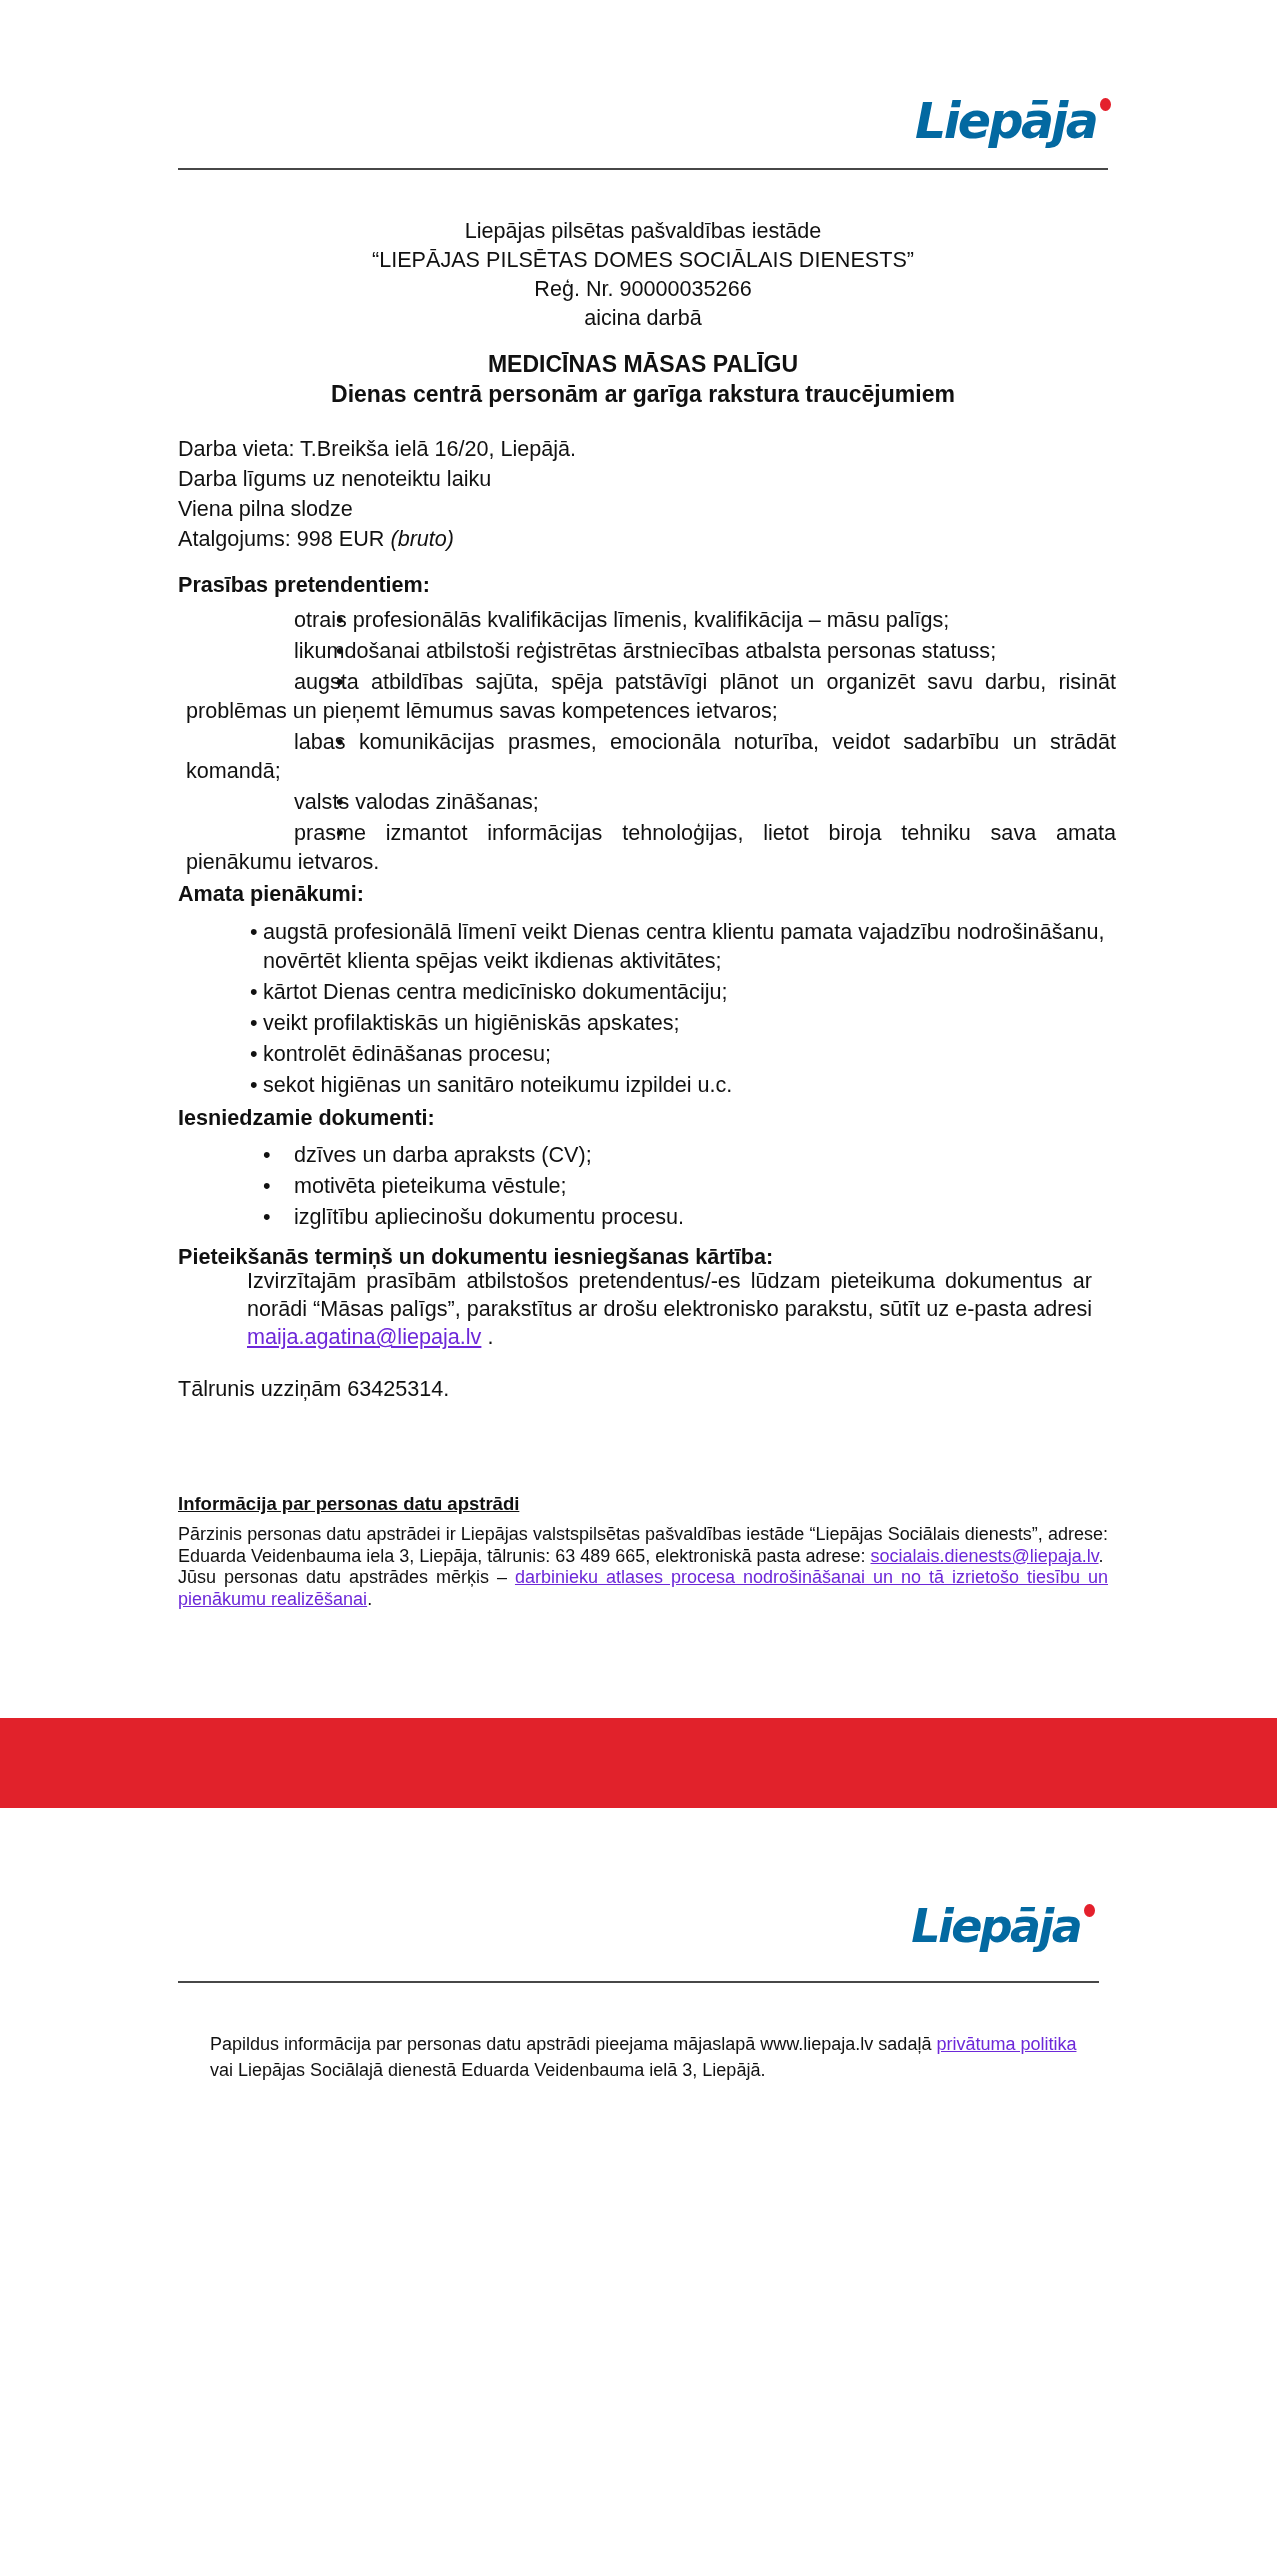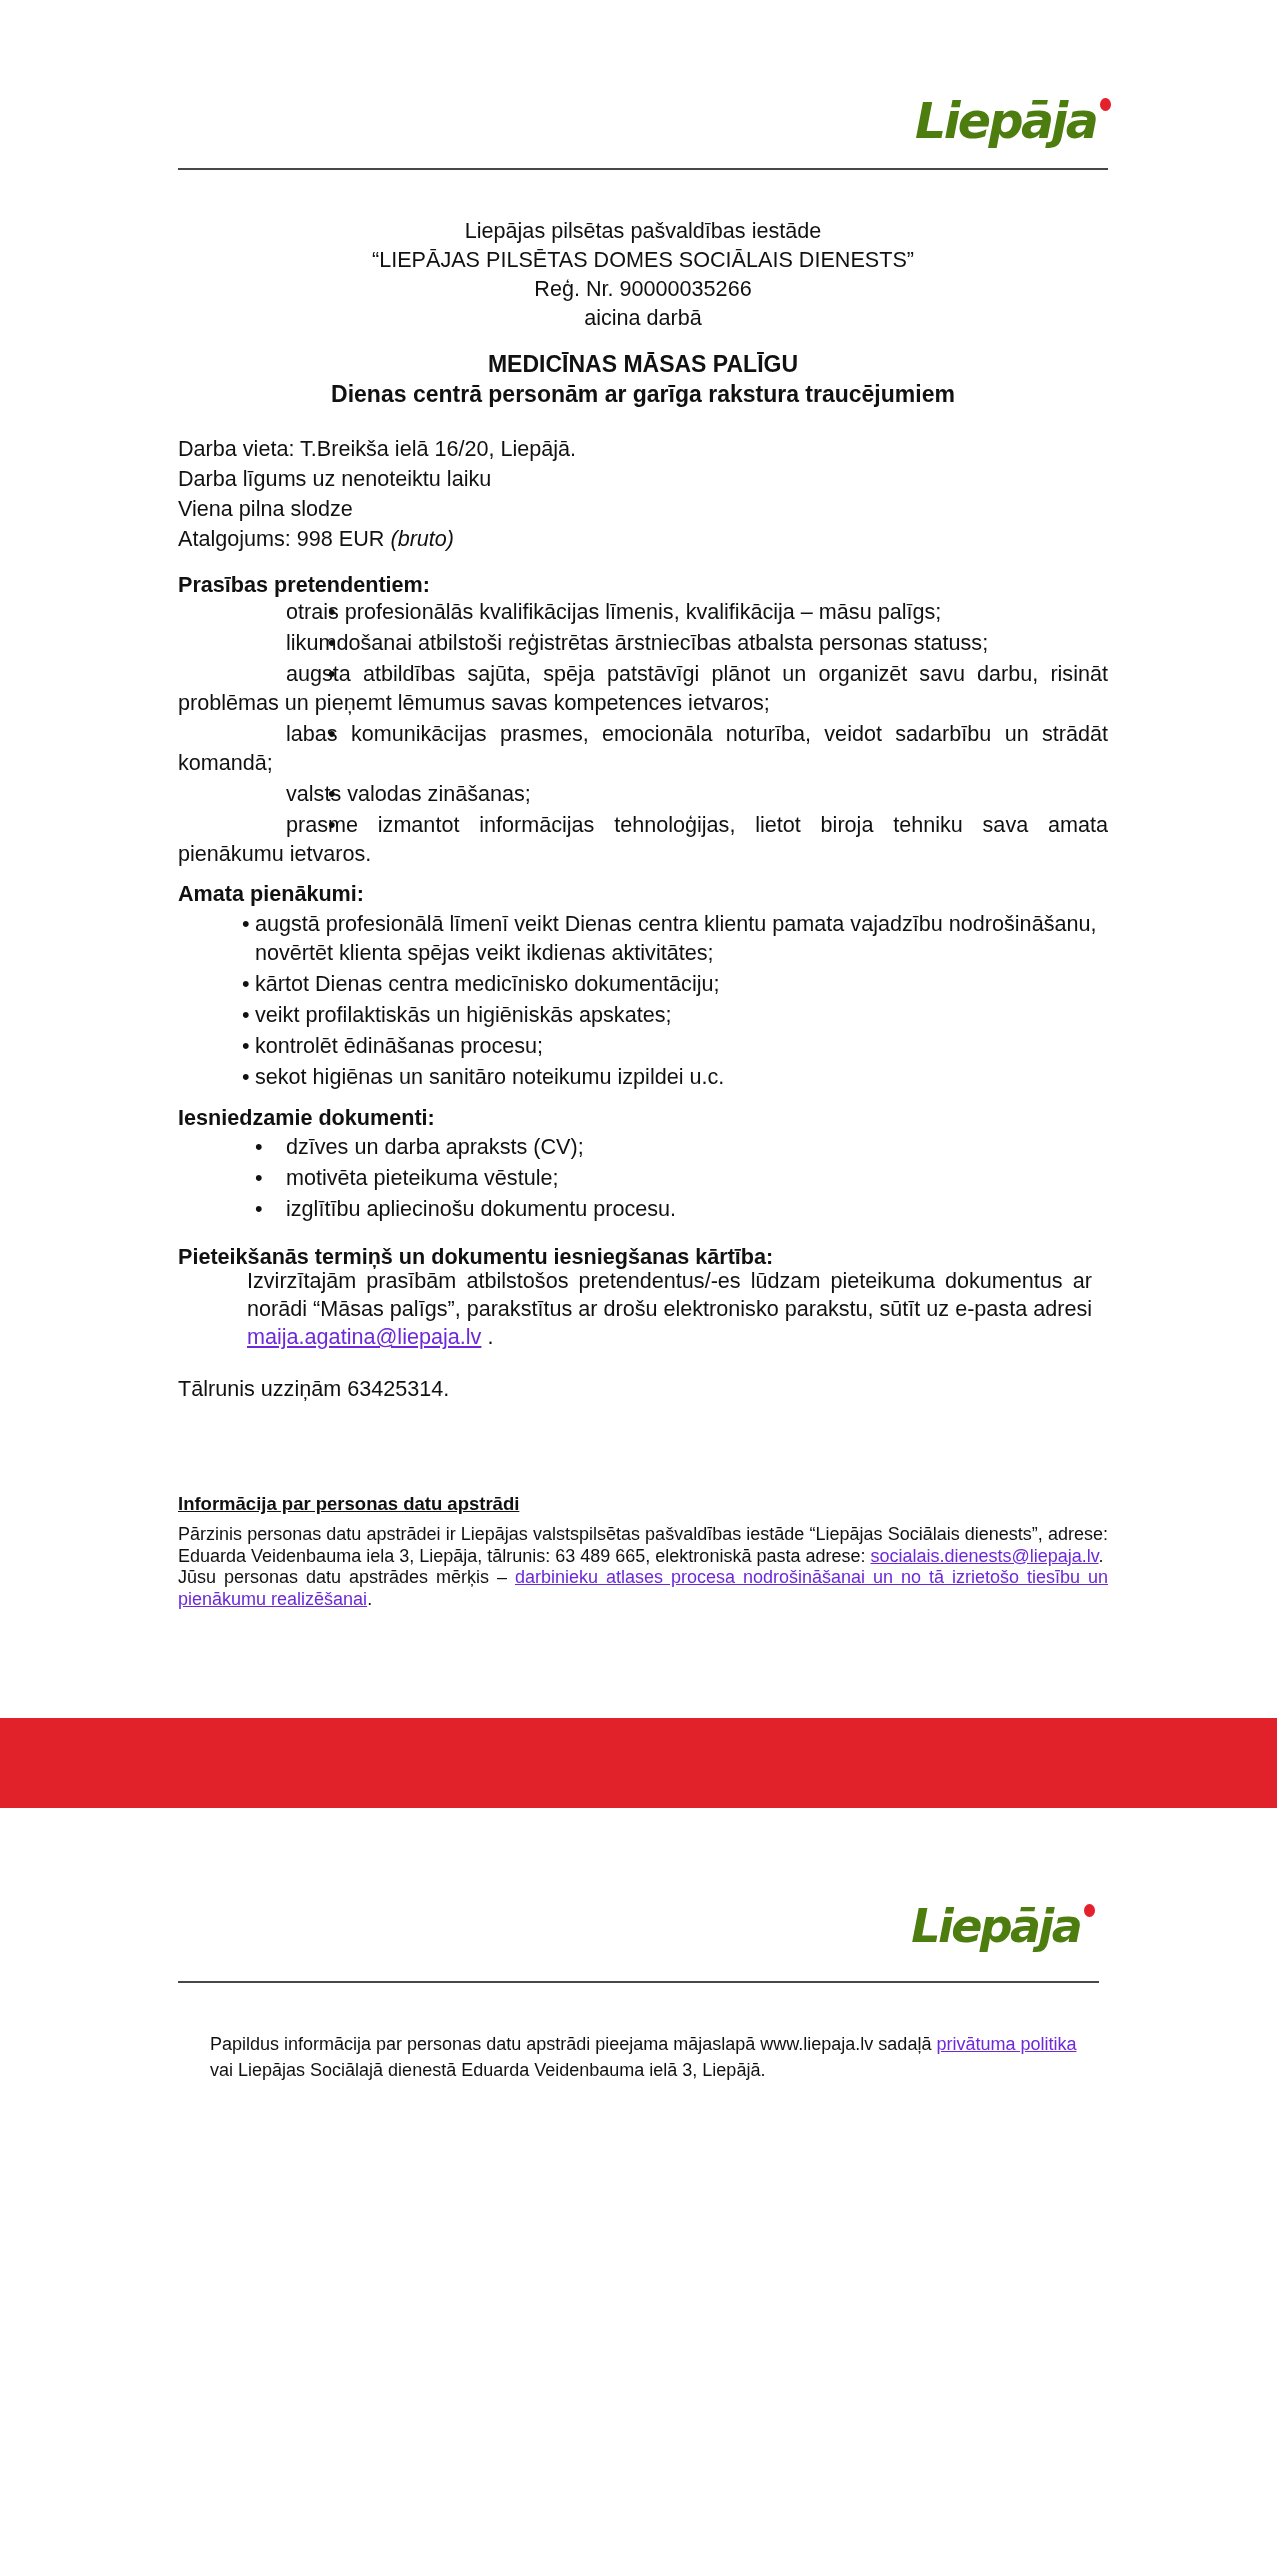--- a/index.html
+++ b/index.html
@@ -15,21 +15,21 @@
   .abs{position:absolute;}
 
   
   .logo{position:absolute;display:flex;align-items:flex-start;}
   .logo-text{
     font-family:"DejaVu Sans", sans-serif;
     font-weight:bold;
     font-style:italic;
     font-size:49px;
     letter-spacing:-2.6px;
-    color:#4d7c0f;
+    color:#0369a1;
     line-height:1.05;
   }
   .logo-dot{
     display:inline-block;
     width:10.8px;height:13px;
     border-radius:50%;
     background:#E4202C;
     margin-left:4.1px;
     margin-top:2.1px;
   }
@@ -56,21 +56,21 @@
   .intro-block{left:178px;top:434px;width:930px;font-size:21.6px;line-height:30px;}
   .it{font-style:italic;}
 
   .sec-h{position:absolute;left:178px;font-weight:bold;font-size:21.6px;line-height:27px;white-space:nowrap;}
   .h-requirements{top:571px;}
   .h-duties{top:880px;}
   .h-documents{top:1104px;}
   .h-application{top:1243px;}
   .h-privacy{top:1492px;font-size:18.5px;line-height:23px;text-decoration:underline;}
 
-  ul.blist{list-style:none;margin:0;padding:0;position:absolute;left:178px;width:930px;font-size:21.6px;line-height:29px;}
+  ul.blist{list-style:none;margin:8px;padding:0;position:absolute;left:178px;width:930px;font-size:21.6px;line-height:29px;}
   ul.blist li{margin:0 0 2.1px 0;}
   
   .list-a{top:597px;}
   .list-a li{text-indent:75px;text-align:justify;}
   .list-a li::before{content:"\2022";display:inline-block;width:33px;}
   
   .list-b{top:909px;}
   .list-b li{position:relative;padding-left:77px;}
   .list-b li::before{content:"\2022";position:absolute;left:64px;}
   

